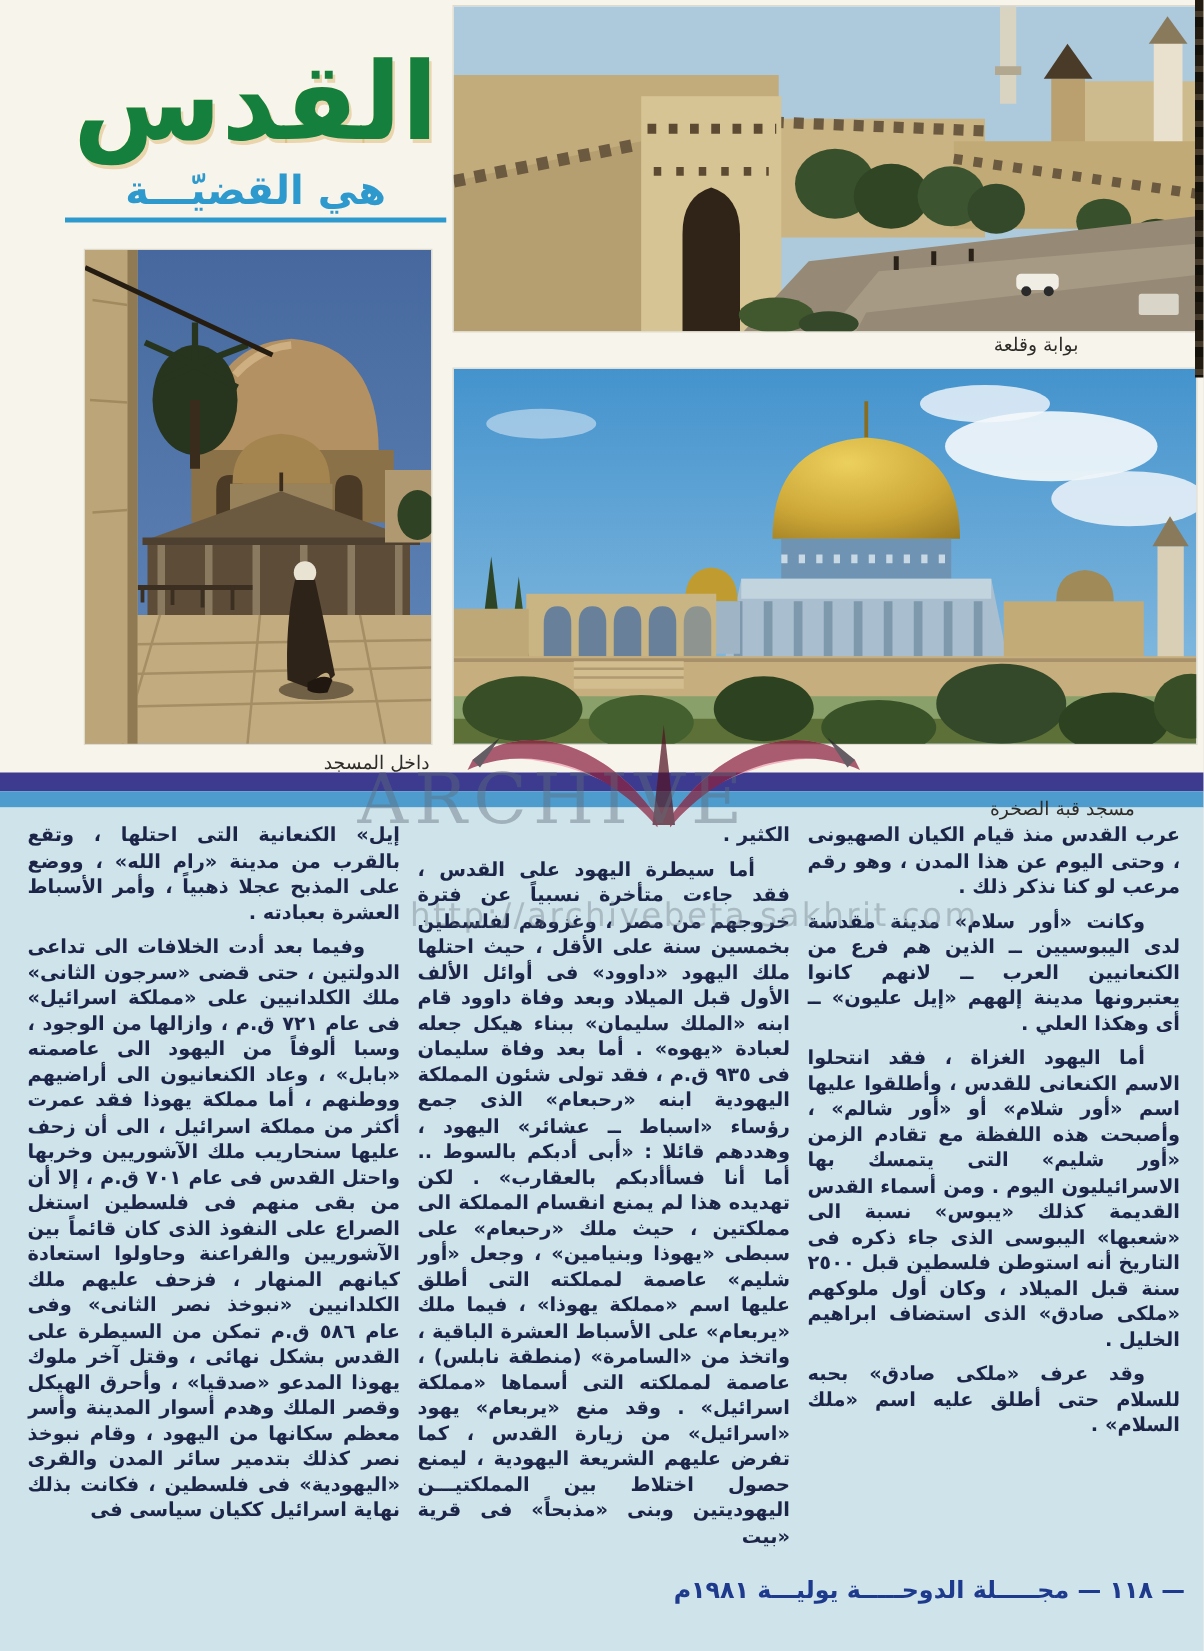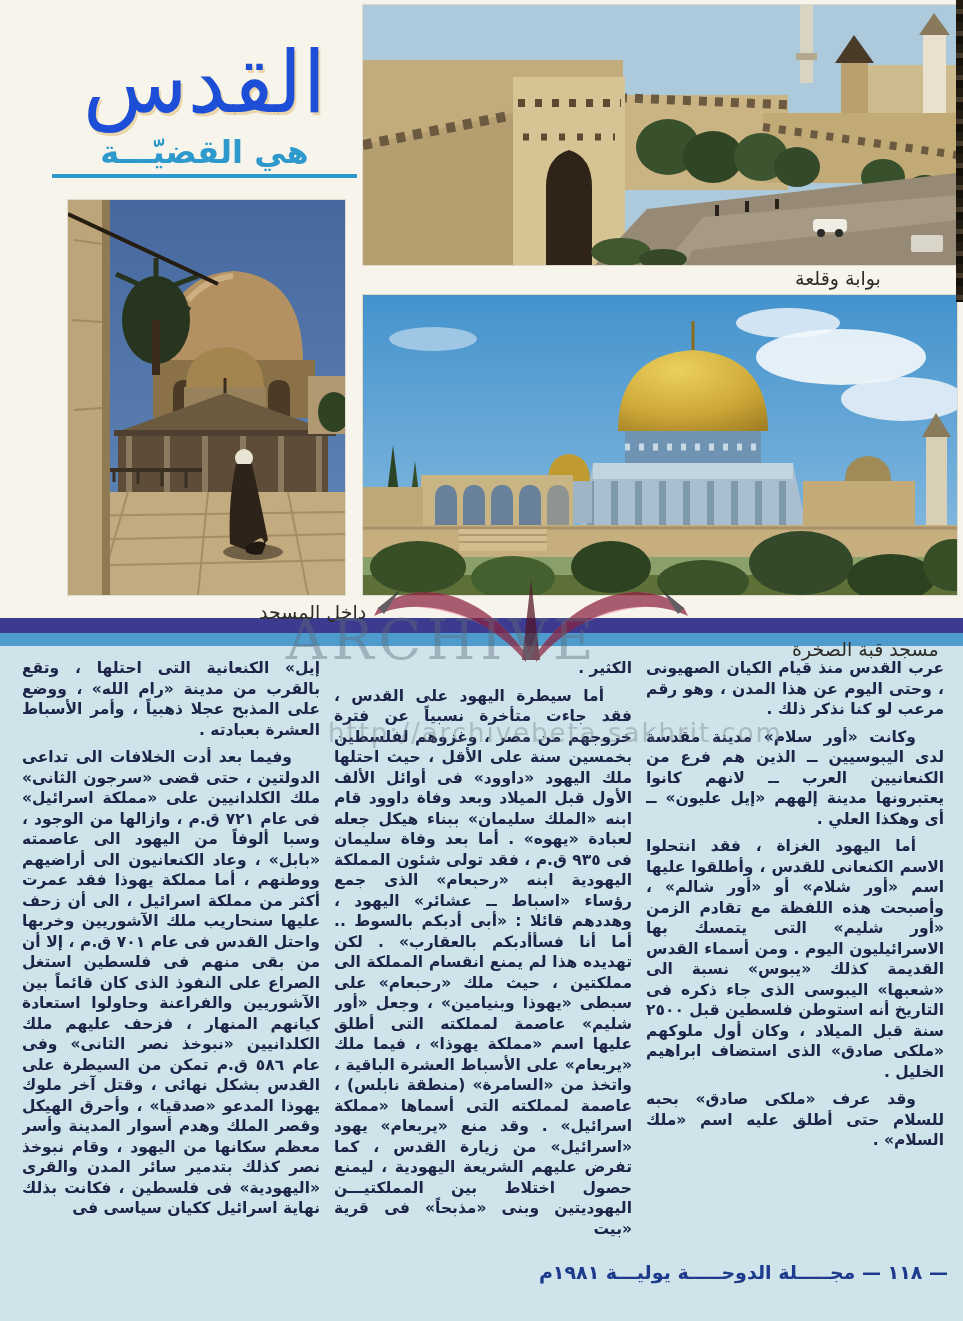--- a/index.html
+++ b/index.html
@@ -4,33 +4,33 @@
 <style>
   html,body{margin:0;padding:0;background:#e8e4da;}
   .page{
     position:relative;width:963px;height:1321px;margin:0 auto;
     background:#f7f4ec;overflow:hidden;
     font-family:"DejaVu Sans",sans-serif;direction:rtl;
   }
   
   .title-block{position:absolute;top:36px;left:52px;width:305px;text-align:center;z-index:2;}
   .title-main{
-    margin:0;font-size:86px;font-weight:normal;line-height:1.08;
-    color:#1d4ed8;letter-spacing:1px;
+    margin:0;font-size:86px;font-weight:bold;line-height:1.08;
+    color:#15803d;letter-spacing:1px;
     text-shadow:2px 3px 0 rgba(210,155,55,.35), -1px -1px 0 #fff6e0;
   }
   .title-sub{
     display:block;margin-top:4px;padding-bottom:3px;
     font-size:32px;font-weight:bold;color:#2e99cc;
     border-bottom:4px solid #2e99cc;white-space:nowrap;
   }
   
   .photo{position:absolute;box-shadow:0 0 0 1px #dfdacb;background:#fff;z-index:1;}
   .photo svg{display:block;}
-  .caption{position:absolute;font-size:19px;color:#2e2c28;z-index:2;}
+  .caption{position:absolute;font-size:15px;color:#2e2c28;z-index:2;}
   
   .bar-dark{position:absolute;left:0;top:618px;width:963px;height:15px;background:#3c3b90;z-index:1;}
   .bar-light{position:absolute;left:0;top:633px;width:963px;height:13px;background:#4e9ccd;z-index:1;}
   
   .text-region{position:absolute;left:0;top:646px;width:963px;height:675px;background:#cfe3ea;z-index:1;}
   .columns{
     position:absolute;left:22px;top:658px;width:922px;height:648px;
     display:flex;gap:14px;z-index:3;
   }
   .col{flex:1;overflow:hidden;}

